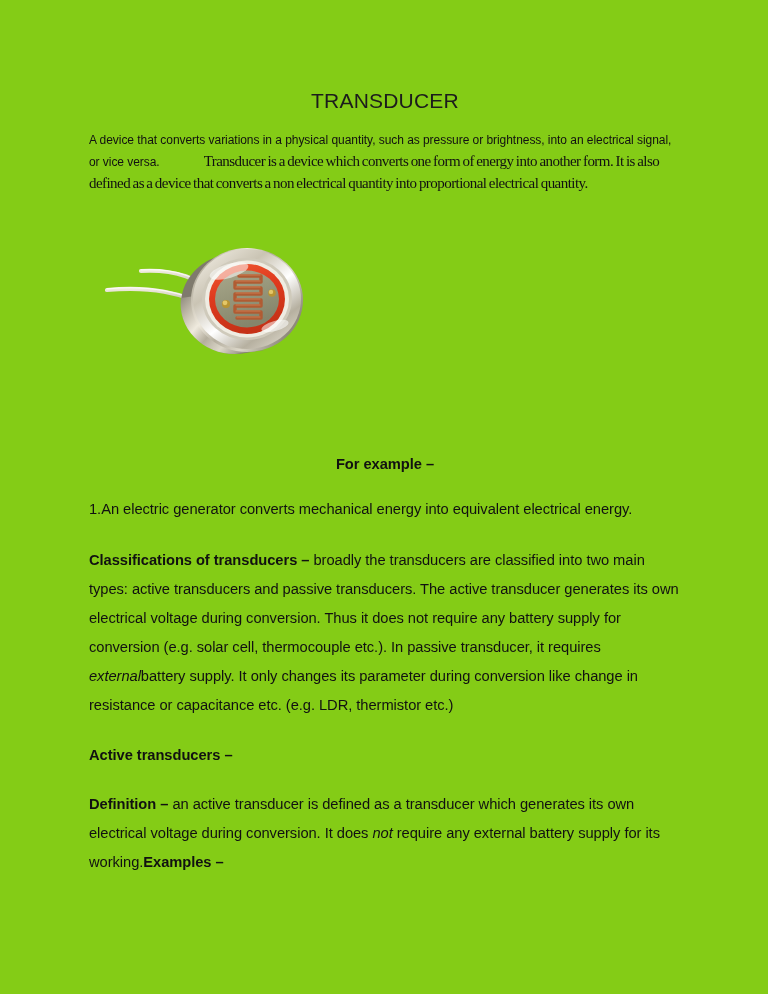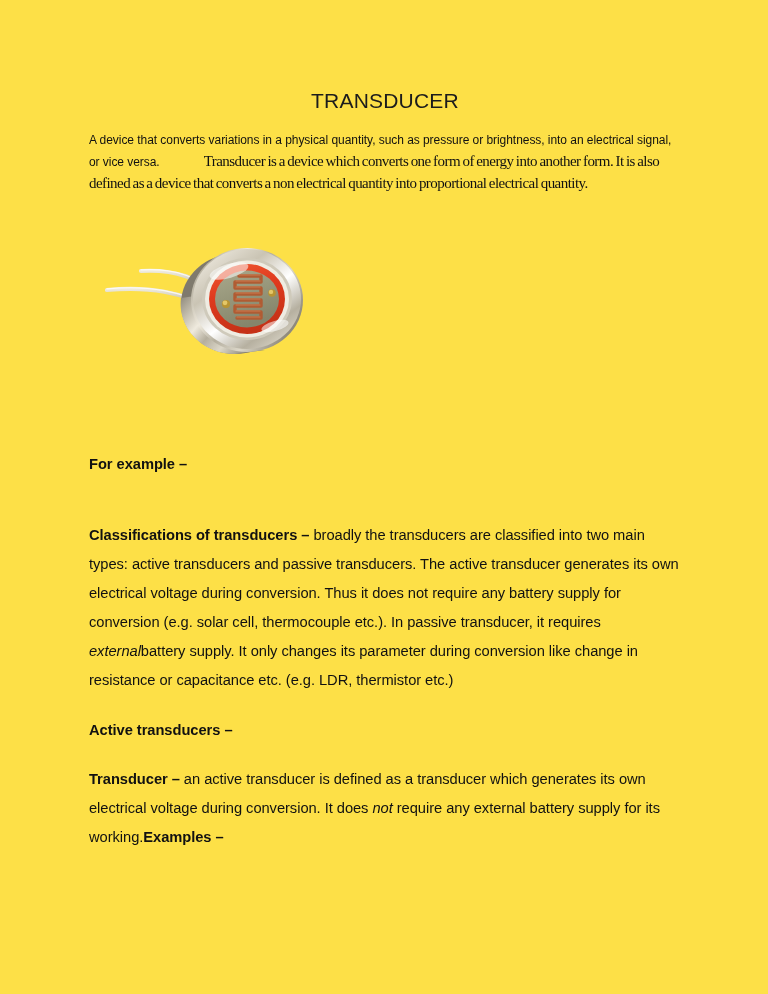--- a/index.html
+++ b/index.html
@@ -14,21 +14,21 @@
     position: relative;
     overflow: hidden;
     font-family: "Liberation Sans", sans-serif;
     color: #000000;
     -webkit-font-smoothing: antialiased;
   }
 
   .page {
     position: absolute;
     inset: 0;
-    background: #fde047;
+    background: #84cc16;
   }
 
   .content {
     position: absolute;
     left: 89px;
     top: 0;
     width: 592px;
   }
 
   
@@ -90,21 +90,21 @@
   .block {
     margin: 0;
     font-size: 14.7px;
     line-height: 21px;
     letter-spacing: -0.05px;
     color: #111;
   }
   .b-bold { font-weight: 700; }
   .b-ital { font-style: italic; }
 
-  .lead-example   { padding-top: 66px; }
+  .lead-example   { padding-top: 66px; text-align: center; }
   .list-items     { padding-top: 22px; line-height: 25px; }
   .para-class     { padding-top: 24px; line-height: 29px; }
   .head-active    { padding-top: 25px; }
   .para-def       { padding-top: 24px; line-height: 29px; }
 </style>
 </head>
 <body>
 
 <div class="page">
   <div class="content">
@@ -200,24 +200,25 @@
           </g>
         </svg>
       </div>
     </div>
 
     <p class="block lead-example">
       <span class="b-bold">For example –</span>
     </p>
 
     <div class="block list-items">
+      <div>1.An electric generator converts mechanical energy into equivalent electrical energy.</div>
     </div>
 
     <p class="block para-class"><span class="b-bold">Classifications of transducers –</span><span> broadly the transducers are classified into two main types: active transducers and passive transducers. The active transducer generates its own electrical voltage during conversion. Thus it does not require any battery supply for conversion (e.g. solar cell, thermocouple etc.). In passive transducer, it requires </span><span class="b-ital">external</span><span>battery supply. It only changes its parameter during conversion like change in resistance or capacitance etc. (e.g. LDR, thermistor etc.)</span></p>
 
     <p class="block head-active">
       <span class="b-bold">Active transducers –</span>
     </p>
 
-    <p class="block para-def"><span class="b-bold">Transducer –</span><span> an active transducer is defined as a transducer which generates its own electrical voltage during conversion. It does </span><span class="b-ital">not</span><span> require any external battery supply for its working.</span><span class="b-bold">Examples –</span></p>
+    <p class="block para-def"><span class="b-bold">Definition –</span><span> an active transducer is defined as a transducer which generates its own electrical voltage during conversion. It does </span><span class="b-ital">not</span><span> require any external battery supply for its working.</span><span class="b-bold">Examples –</span></p>
 
   </div>
 </div>
 
 </body></html>

